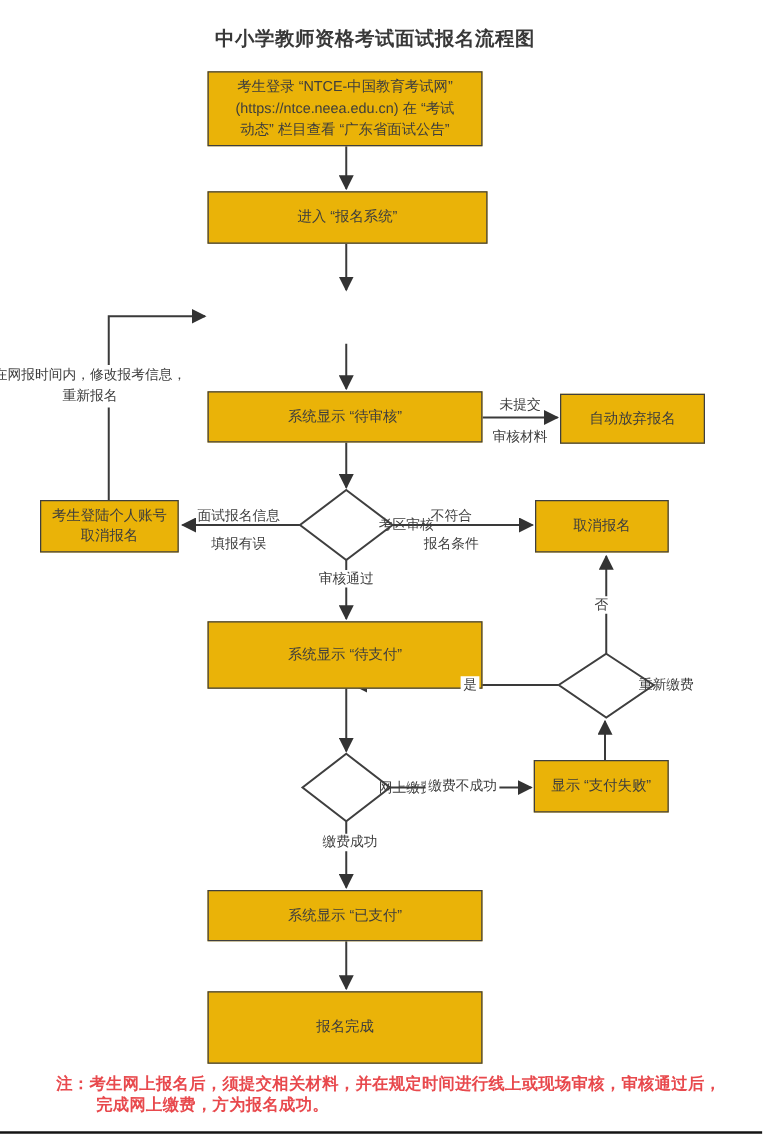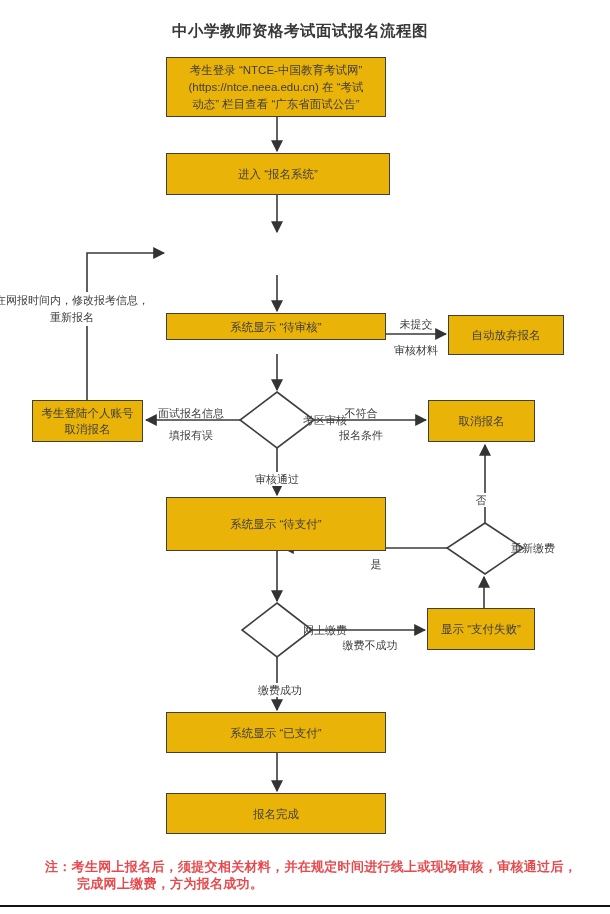--- a/index.html
+++ b/index.html
@@ -22,21 +22,21 @@
     white-space:nowrap;text-align:center;margin-left:48px;
   }
   .elabel{
     position:absolute;transform:translateX(-50%);font-size:11px;color:#3d3d3d;
     text-align:center;white-space:pre-line;
   }
   .wbg{background:#fff;padding:0 2px;}
   .lh26{line-height:26px;}
   .lh22{line-height:22px;}
   .lh17{line-height:17px;}
-  .lh14{line-height:14px;margin-top:16px;}
+  .lh14{line-height:14px;}
   .note-line{
     position:absolute;font-size:13px;font-weight:bold;color:#e8494d;white-space:nowrap;
     letter-spacing:0.3px;
   }
   .bottom-rule{position:absolute;left:0;top:905px;width:610px;height:2px;background:#141414;}
 </style>
 </head>
 <body>
 
 <div class="canvas">
@@ -71,29 +71,29 @@
       <polygon points="277,603 312,630 277,657 242,630"></polygon>
     </g>
   </svg>
 
   <div class="title">中小学教师资格考试面试报名流程图</div>
 
   <div class="node" style="left:166px;top:57px;width:220px;height:60px;line-height:17px;">考生登录 “NTCE-中国教育考试网”
 (https://ntce.neea.edu.cn) 在 “考试
 动态” 栏目查看 “广东省面试公告”</div>
   <div class="node" style="left:166px;top:153px;width:224px;height:42px;">进入 “报名系统”</div>
-  <div class="node" style="left:166px;top:313px;width:220px;height:27px;">系统显示 “待审核”</div>
+  <div class="node" style="left:166px;top:313px;width:220px;height:41px;">系统显示 “待审核”</div>
   <div class="node" style="left:448px;top:315px;width:116px;height:40px;">自动放弃报名</div>
   <div class="node" style="left:32px;top:400px;width:111px;height:42px;">考生登陆个人账号
 取消报名</div>
   <div class="node" style="left:428px;top:400px;width:107px;height:42px;">取消报名</div>
   <div class="node" style="left:166px;top:497px;width:220px;height:54px;">系统显示 “待支付”</div>
   <div class="node" style="left:427px;top:608px;width:108px;height:42px;">显示 “支付失败”</div>
   <div class="node" style="left:166px;top:712px;width:220px;height:41px;">系统显示 “已支付”</div>
-  <div class="node" style="left:166px;top:793px;width:220px;height:41px;">报名完成</div>
+  <div class="node" style="left:166px;top:793px;width:220px;height:58px;">报名完成</div>
 
   <div class="dlabel" style="left:277px;top:420px;">考区审核</div>
   <div class="dlabel" style="left:485px;top:548px;">重新缴费</div>
   <div class="dlabel" style="left:277px;top:630px;">网上缴费</div>
 
   <div class="elabel lh26" style="left:416px;top:311px;">未提交
 审核材料</div>
   <div class="elabel lh17 wbg" style="left:72px;top:292px;">在网报时间内，修改报考信息，
 重新报名</div>
   <div class="elabel lh22" style="left:191px;top:402px;">面试报名信息

